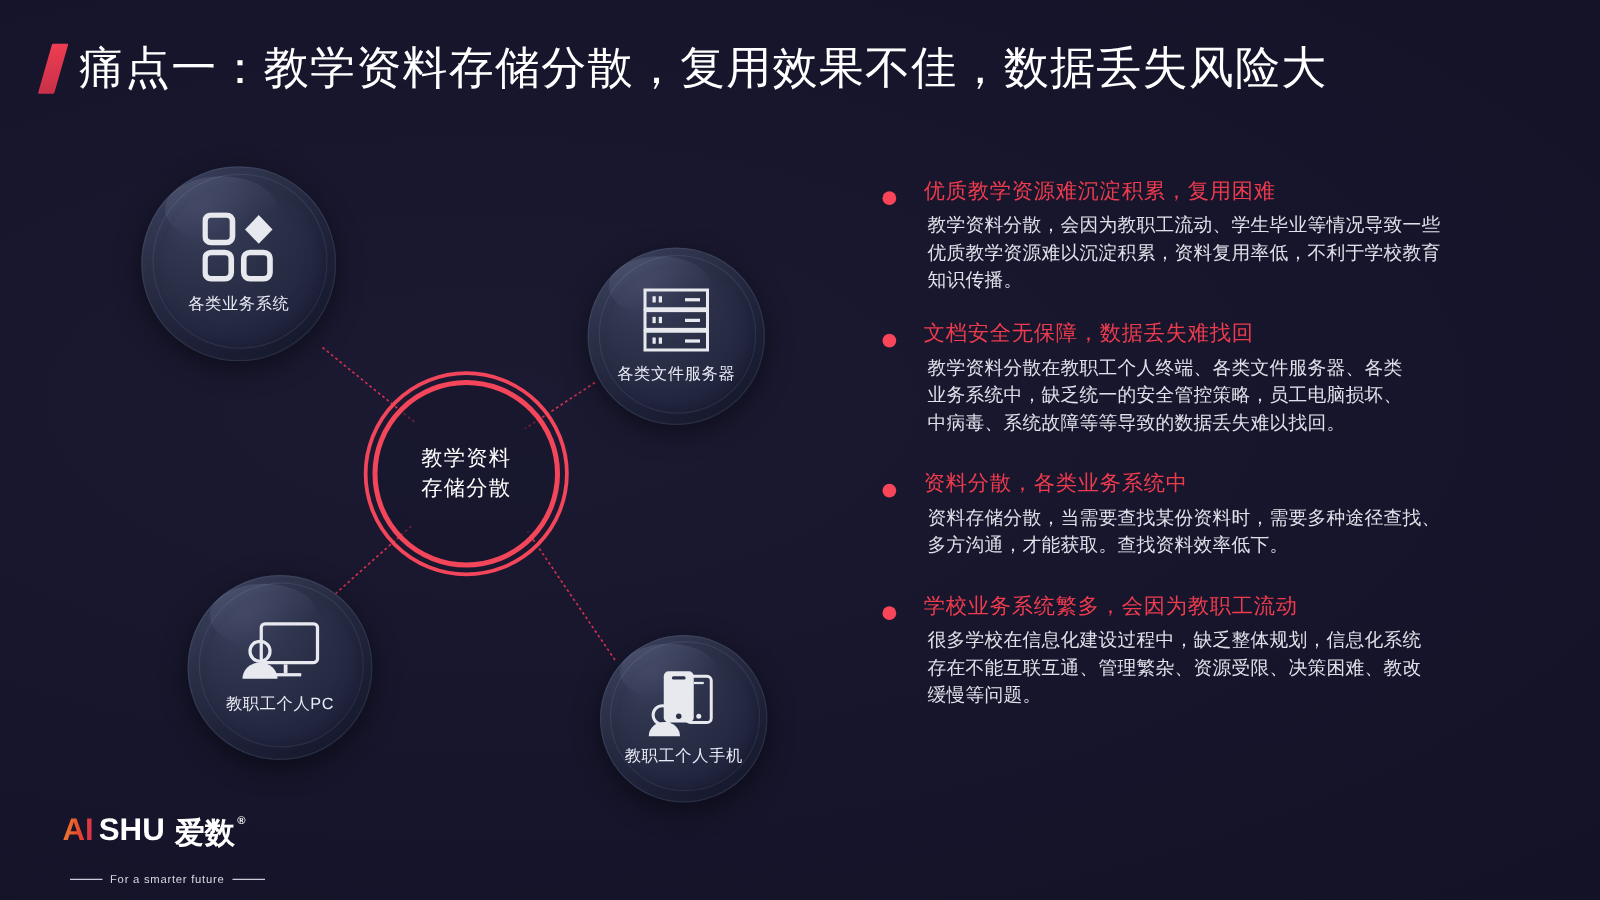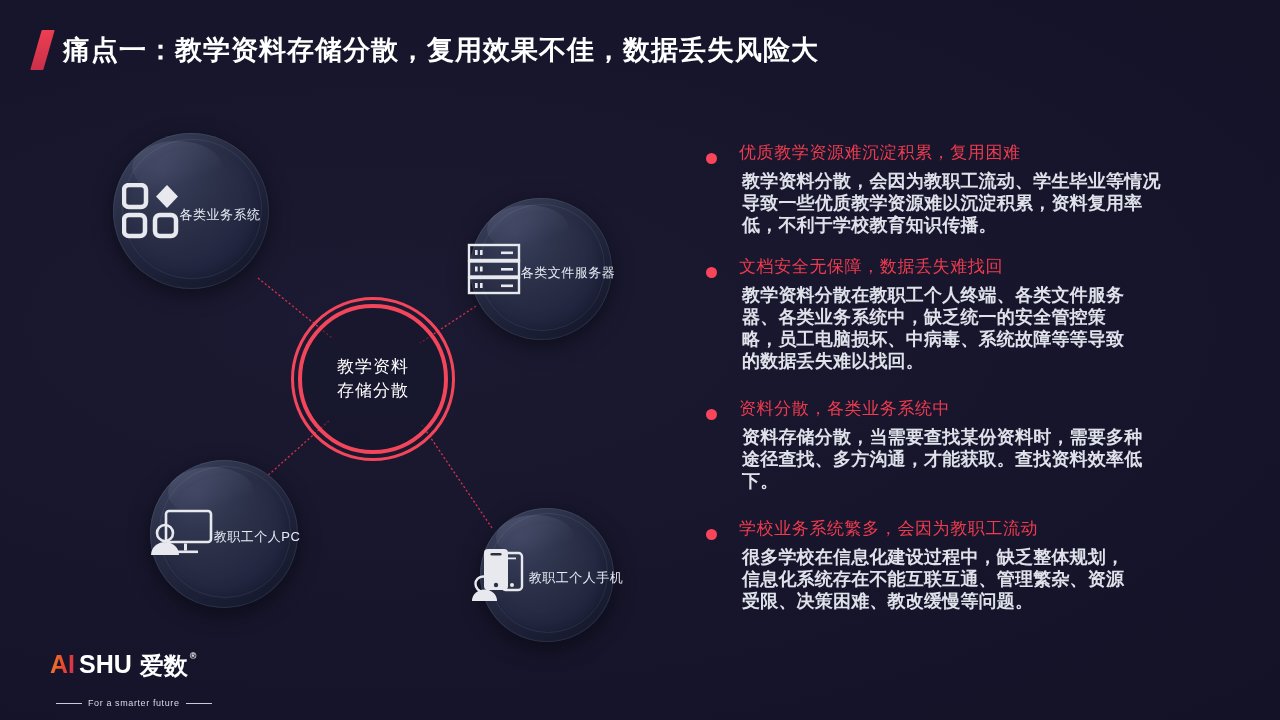--- a/index.html
+++ b/index.html
@@ -20,22 +20,22 @@
     position: absolute; left: 36px; top: 30px;
     display: flex; align-items: center; gap: 14px;
   }
   .title-slash {
     width: 13px; height: 40px;
     background: linear-gradient(170deg, #ef3e52 0%, #c8304a 100%);
     transform: skewX(-16deg);
     border-radius: 1px;
   }
   .title-text {
-    font-size: 27px; color: #ffffff; letter-spacing: 1px;
-    white-space: nowrap; font-weight: 700;
+    font-size: 36px; color: #ffffff; letter-spacing: 1px;
+    white-space: nowrap; font-weight: 400;
   }
 
   
   #diagram {
     position: absolute; left: 80px; top: 110px;
     width: 620px; height: 540px;
   }
   #diagram svg.links {
     position: absolute; left: 0; top: 0;
     width: 620px; height: 540px;
@@ -44,21 +44,21 @@
   .node {
     position: absolute;
     border-radius: 50%;
     background:
       radial-gradient(circle at 32% 24%, #3a3f5c 0%, #2b3048 38%, #222640 66%, #1b1f35 100%);
     box-shadow:
       inset 0 0 0 1px rgba(150,163,200,0.13),
       inset 2px 3px 14px rgba(190,205,240,0.10),
       inset -4px -6px 18px rgba(8,9,20,0.55),
       0 6px 22px rgba(0,0,0,0.45);
-    display: flex; 
+    display: flex; flex-direction: column;
     align-items: center; justify-content: center;
   }
   .node::before {
     content: ""; position: absolute;
     left: 6%; top: 4%; width: 88%; height: 88%;
     border-radius: 50%;
     border: 1px solid rgba(176,190,225,0.10);
     pointer-events: none;
   }
   .node::after {
@@ -116,22 +116,22 @@
   }
   .dot {
     width: 11px; height: 11px; border-radius: 50%;
     background: #f8455a; flex: 0 0 auto; margin-top: 6px;
   }
   .point-title {
     color: #ef3b4e; font-size: 17px; letter-spacing: .6px;
     line-height: 22px;
   }
   .point-body {
-    color: #dfe2ea; font-size: 18px; line-height: 22px;
-    margin: 6px 0 0 36px; letter-spacing: .2px; font-weight: bold;
+    color: #dfe2ea; font-size: 15px; line-height: 22px;
+    margin: 6px 0 0 36px; letter-spacing: .2px;
   }
   .p1 .point-body { width: 420px; }
   .p2 .point-body { width: 390px; }
   .p3 .point-body { width: 418px; }
   .p4 .point-body { width: 398px; }
   .p1 { margin-bottom: 20px; }
   .p2 { margin-bottom: 26px; }
   .p3 { margin-bottom: 26px; }
 
   

